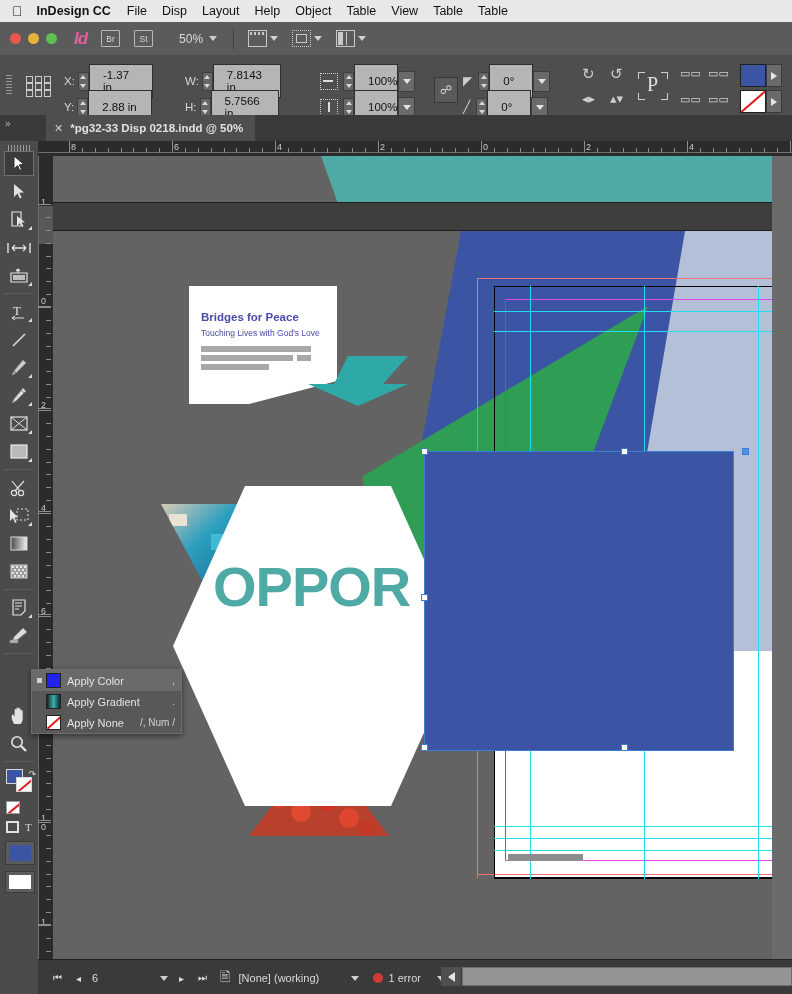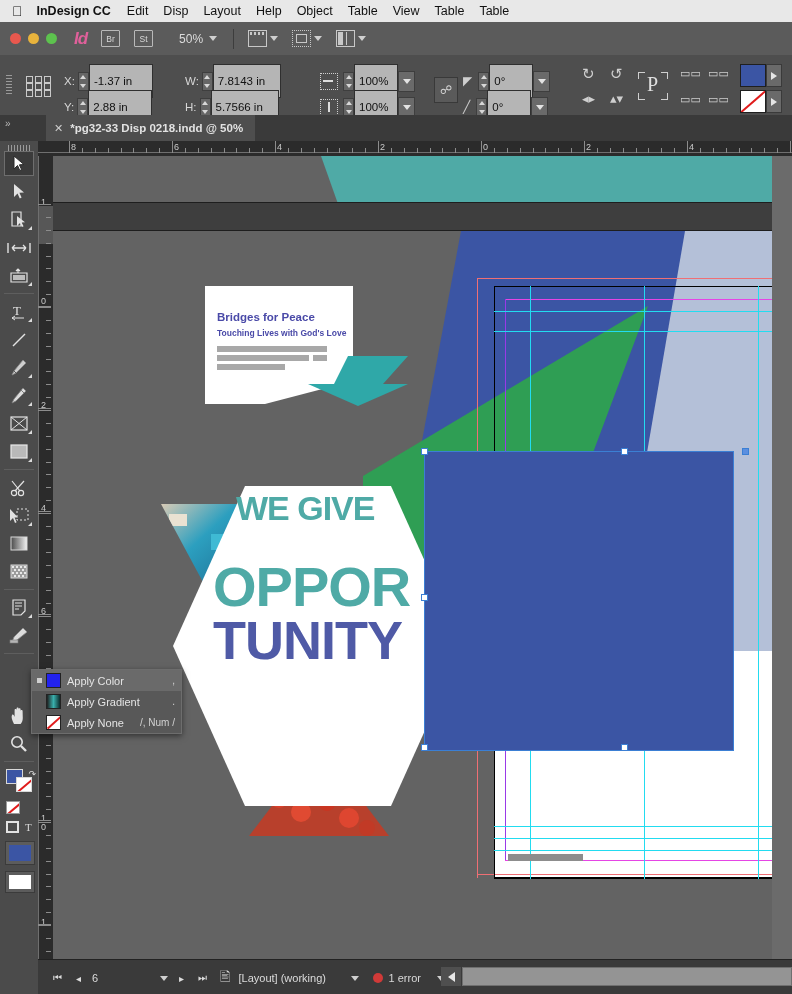--- a/index.html
+++ b/index.html
@@ -46,21 +46,21 @@
   .refgrid i{position:absolute;width:5px;height:5px;border:1px solid #c9c9c9;background:none;}
   .fld{position:absolute;display:flex;align-items:center;}
   .lab{color:#d6d6d6;font-size:11.5px;margin-right:3px;}
   .spin{width:11px;height:19px;background:#666;border:1px solid #3e3e3e;display:flex;
         flex-direction:column;justify-content:space-between;align-items:center;padding:2px 0;box-sizing:border-box;}
   .spin u{width:0;height:0;border-left:3px solid transparent;border-right:3px solid transparent;
           border-bottom:4px solid #d8d8d8;display:block;}
   .spin d{width:0;height:0;border-left:3px solid transparent;border-right:3px solid transparent;
           border-top:4px solid #d8d8d8;display:block;}
   .inp{height:34px;background:#b5b5b5;border:1px solid #2f2f2f;color:#111;font-size:11.5px;
-       padding:0 4px;display:flex;align-items:center;box-sizing:border-box;}
+       padding:0 13px;display:flex;align-items:center;box-sizing:border-box;}
   .ddn{width:15px;height:19px;background:#6a6a6a;border:1px solid #3e3e3e;display:flex;
        align-items:center;justify-content:center;}
   .ddn .tri{border-top-color:#e3e3e3;}
   .icobtn{position:absolute;color:#cfcfcf;font-size:13px;}
   .linkbtn{position:absolute;width:22px;height:24px;background:#5a5a5a;border:1px solid #393939;
            display:flex;align-items:center;justify-content:center;color:#d8d8d8;font-size:12px;}
   .swbox{position:absolute;width:24px;height:21px;border:1px solid #1f1f1f;}
   .arrbox{position:absolute;width:14px;height:21px;background:#6a6a6a;border:1px solid #3a3a3a;
           display:flex;align-items:center;justify-content:center;}
   .arrR{width:0;height:0;border-top:4px solid transparent;border-bottom:4px solid transparent;
@@ -149,21 +149,21 @@
   .sbvert{position:absolute;left:772px;top:156px;width:20px;height:803px;background:#6b6b6b;}
 </style>
 </head>
 <body>
 
 <div class="app">
 
   <div class="menubar">
     <span class="apple"></span>
     <span class="appname">InDesign CC</span>
-    <span class="mi">Edit</span>
+    <span class="mi">File</span>
     <span class="mi">Disp</span>
     <span class="mi">Layout</span>
     <span class="mi">Help</span>
     <span class="mi">Object</span>
     <span class="mi">Table</span>
     <span class="mi">View</span>
     <span class="mi">Table</span>
     <span class="mi">Table</span>
   </div>
 
@@ -712,26 +712,26 @@
     <div class="gline gcyan" style="left:477px;top:130px;width:1px;height:593px;"></div>
     <div class="gline gcyan" style="left:591px;top:130px;width:1px;height:593px;"></div>
     <div class="gline gcyan" style="left:705px;top:130px;width:1px;height:593px;"></div>
     <div class="gline gcyan" style="left:441px;top:155px;width:298px;height:1px;"></div>
     <div class="gline gcyan" style="left:441px;top:175px;width:298px;height:1px;"></div>
     <div class="gline gcyan" style="left:441px;top:670px;width:298px;height:1px;"></div>
     <div class="gline gcyan" style="left:441px;top:682px;width:298px;height:1px;"></div>
     <div class="gline gcyan" style="left:441px;top:694px;width:298px;height:1px;"></div>
     <div class="gbar" style="left:455px;top:698px;width:75px;height:7px;background:#8d8d8d;"></div>
 
-    <div class="shp" style="left:152px;top:130px;width:148px;height:118px;">
+    <div class="shp" style="left:136px;top:130px;width:148px;height:118px;">
       <svg style="position:absolute;left:0;top:0;width:148px;height:118px;">
         <polygon points="0,0 148,0 148,95 60,118 0,118" fill="#ffffff"></polygon>
       </svg>
       <div class="cardtitle" style="left:12px;top:25px;">Bridges for Peace</div>
-      <div class="cardsub" style="left:12px;top:42px;font-weight:bold;">Touching Lives with God's Love</div>
+      <div class="cardsub" style="left:12px;top:42px;">Touching Lives with God's Love</div>
       <div class="gbar" style="left:12px;top:60px;width:110px;height:6px;"></div>
       <div class="gbar" style="left:12px;top:69px;width:92px;height:6px;"></div>
       <div class="gbar" style="left:108px;top:69px;width:14px;height:6px;"></div>
       <div class="gbar" style="left:12px;top:78px;width:68px;height:6px;"></div>
     </div>
 
     <svg class="shp" style="left:235px;top:200px;width:120px;height:50px;">
       <polygon points="60,0 120,0 95,28 120,28 70,50 20,28 46,28" fill="#2fa8a8"></polygon>
     </svg>
 
@@ -801,23 +801,21 @@
       <circle cx="62" cy="40" r="8" fill="#e25238"></circle>
           <circle cx="118" cy="84" r="8" fill="#c23a26"></circle>
       <rect x="46" y="20" width="26" height="16" fill="#3b6fa0"></rect>
           <rect x="86" y="36" width="20" height="18" fill="#2f5d8c"></rect>
         </g>
     </svg>
 
     <svg class="shp" style="left:120px;top:330px;width:290px;height:320px;">
       <polygon points="72,0 218,0 290,160 218,320 72,320 0,160" fill="#ffffff"></polygon>
     </svg>
-    <div class="headline hl-t" style="left:183px;top:337px;font-size:34px;">WE GIVE</div>
     <div class="headline hl-t" style="left:160px;top:406px;font-size:56px;">OPPOR</div>
-    <div class="headline hl-p" style="left:160px;top:460px;font-size:54px;">TUNITY</div>
 
     <div class="shp" style="left:371px;top:295px;width:310px;height:300px;background:#3b55a4;border:1px solid #3b7fd4;box-sizing:border-box;"></div>
     <div class="hnd" style="left:368px;top:292px;"></div>
     <div class="hnd" style="left:568px;top:292px;"></div>
     <div class="hnd b" style="left:689px;top:292px;"></div>
     <div class="hnd" style="left:368px;top:438px;"></div>
     <div class="hnd" style="left:368px;top:588px;"></div>
     <div class="hnd" style="left:568px;top:588px;"></div>
   </div>
 
@@ -851,21 +849,21 @@
       <span class="navico">⏮</span>
       <span class="navico">◂</span>
       <span class="pagefield">
         <span>6</span>
         <span class="tri"></span>
       </span>
       <span class="navico">▸</span>
       <span class="navico">⏭</span>
       <span style="margin:0 8px 0 6px;color:#dcdcdc;font-size:13px;">🖹</span>
       <span class="stylefield">
-        <span>[Layout] (working)</span>
+        <span>[None] (working)</span>
         <span class="tri"></span>
       </span>
       <span style="display:flex;align-items:center;margin-left:14px;">
         <span class="errdot"></span>
         <span>1 error</span>
         <span class="tri" style="margin-left:16px;"></span>
       </span>
     </div>
   </div>
   <div class="scrollL">

